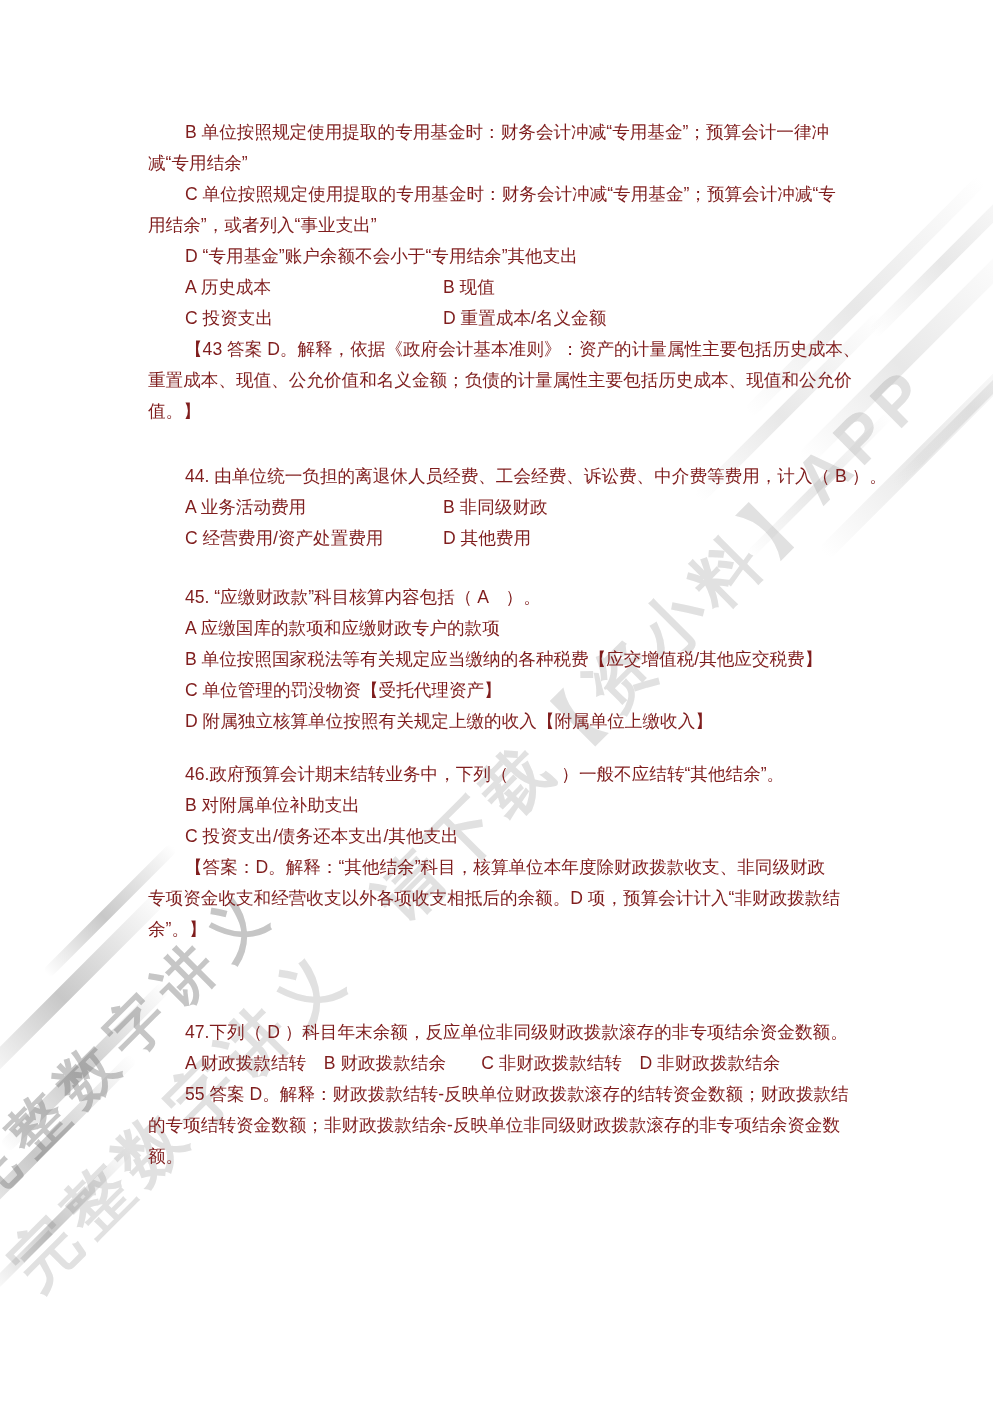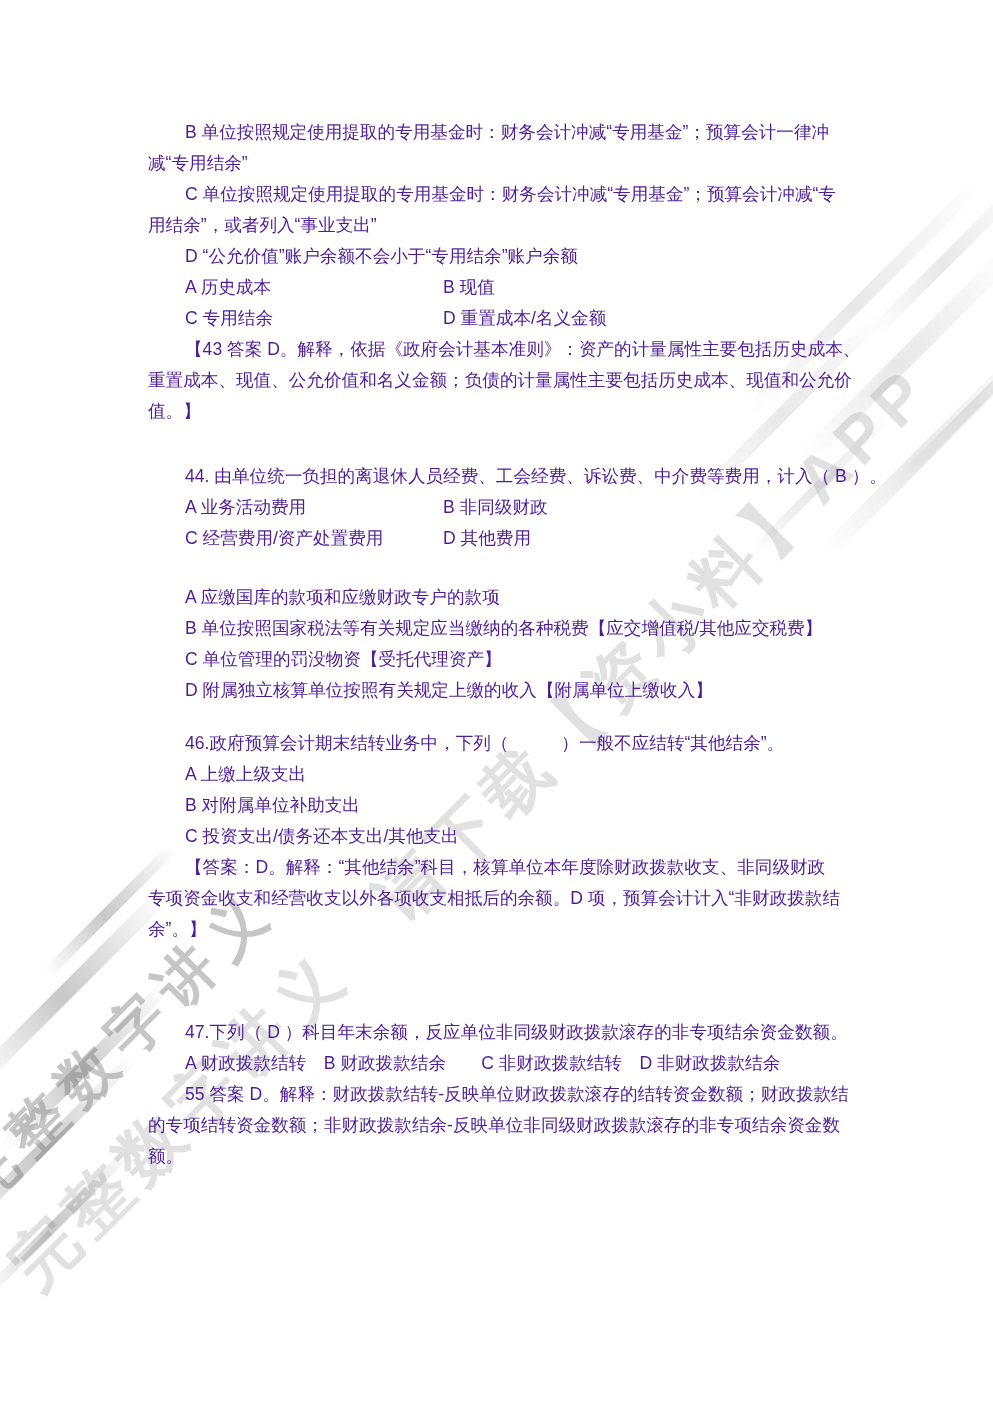--- a/index.html
+++ b/index.html
@@ -43,21 +43,21 @@
   
   .s8{left:-60px;top:980px;width:260px;height:16px;}
   .s9{left:-30px;top:1060px;width:230px;height:14px;}
   .s10{left:-80px;top:1140px;width:250px;height:12px;}
   .s11{left:20px;top:905px;width:180px;height:11px;}
   .s12{left:-40px;top:1215px;width:200px;height:10px;}
 
   
   .content{
     position:absolute;left:148px;top:117px;width:706px;z-index:2;
-    color:#4c1d95;font-size:17.6px;line-height:31px;
+    color:#7f1d1d;font-size:17.6px;line-height:31px;
   }
   .line{white-space:nowrap;}
   .line.indent{padding-left:37px;}
   .cols{padding-left:37px;display:flex;white-space:nowrap;}
   .cols .c1{width:258px;flex:0 0 258px;}
   .gap{width:100%;}
 </style>
 </head>
 <body>
 
@@ -80,50 +80,50 @@
       <div class="stroke dark s11"></div>
       <div class="stroke dark s12"></div>
     </div>
   </div>
 
   <div class="content">
       <div class="line indent">B 单位按照规定使用提取的专用基金时：财务会计冲减“专用基金”；预算会计一律冲</div>
       <div class="line">减“专用结余”</div>
       <div class="line indent">C 单位按照规定使用提取的专用基金时：财务会计冲减“专用基金”；预算会计冲减“专</div>
       <div class="line">用结余”，或者列入“事业支出”</div>
-      <div class="line indent">D “公允价值”账户余额不会小于“专用结余”账户余额</div>
+      <div class="line indent">D “专用基金”账户余额不会小于“专用结余”其他支出</div>
       <div class="cols">
         <span class="c1">A 历史成本</span>
         <span class="c2">B 现值</span>
       </div>
       <div class="cols">
-        <span class="c1">C 专用结余</span>
+        <span class="c1">C 投资支出</span>
         <span class="c2">D 重置成本/名义金额</span>
       </div>
       <div class="line indent">【43 答案 D。解释，依据《政府会计基本准则》：资产的计量属性主要包括历史成本、</div>
       <div class="line">重置成本、现值、公允价值和名义金额；负债的计量属性主要包括历史成本、现值和公允价</div>
       <div class="line">值。】</div>
       <div class="gap" style="height: 34px;"></div>
       <div class="line indent">44. 由单位统一负担的离退休人员经费、工会经费、诉讼费、中介费等费用，计入（ B ）。</div>
       <div class="cols">
         <span class="c1">A 业务活动费用</span>
         <span class="c2">B 非同级财政</span>
       </div>
       <div class="cols">
         <span class="c1">C 经营费用/资产处置费用</span>
         <span class="c2">D 其他费用</span>
       </div>
       <div class="gap" style="height: 28px;"></div>
+      <div class="line indent">45. “应缴财政款”科目核算内容包括（ A　）。</div>
       <div class="line indent">A 应缴国库的款项和应缴财政专户的款项</div>
       <div class="line indent">B 单位按照国家税法等有关规定应当缴纳的各种税费【应交增值税/其他应交税费】</div>
       <div class="line indent">C 单位管理的罚没物资【受托代理资产】</div>
       <div class="line indent">D 附属独立核算单位按照有关规定上缴的收入【附属单位上缴收入】</div>
       <div class="gap" style="height: 22px;"></div>
       <div class="line indent">46.政府预算会计期末结转业务中，下列（　　　）一般不应结转“其他结余”。</div>
-      <div class="line indent">A 上缴上级支出</div>
       <div class="line indent">B 对附属单位补助支出</div>
       <div class="line indent">C 投资支出/债务还本支出/其他支出</div>
       <div class="line indent">【答案：D。解释：“其他结余”科目，核算单位本年度除财政拨款收支、非同级财政</div>
       <div class="line">专项资金收支和经营收支以外各项收支相抵后的余额。D 项，预算会计计入“非财政拨款结</div>
       <div class="line">余”。】</div>
       <div class="gap" style="height: 72px;"></div>
       <div class="line indent">47.下列（ D ）科目年末余额，反应单位非同级财政拨款滚存的非专项结余资金数额。</div>
       <div class="line indent">A 财政拨款结转　B 财政拨款结余　　C 非财政拨款结转　D 非财政拨款结余</div>
       <div class="line indent">55 答案 D。解释：财政拨款结转-反映单位财政拨款滚存的结转资金数额；财政拨款结</div>
       <div class="line">的专项结转资金数额；非财政拨款结余-反映单位非同级财政拨款滚存的非专项结余资金数</div>

